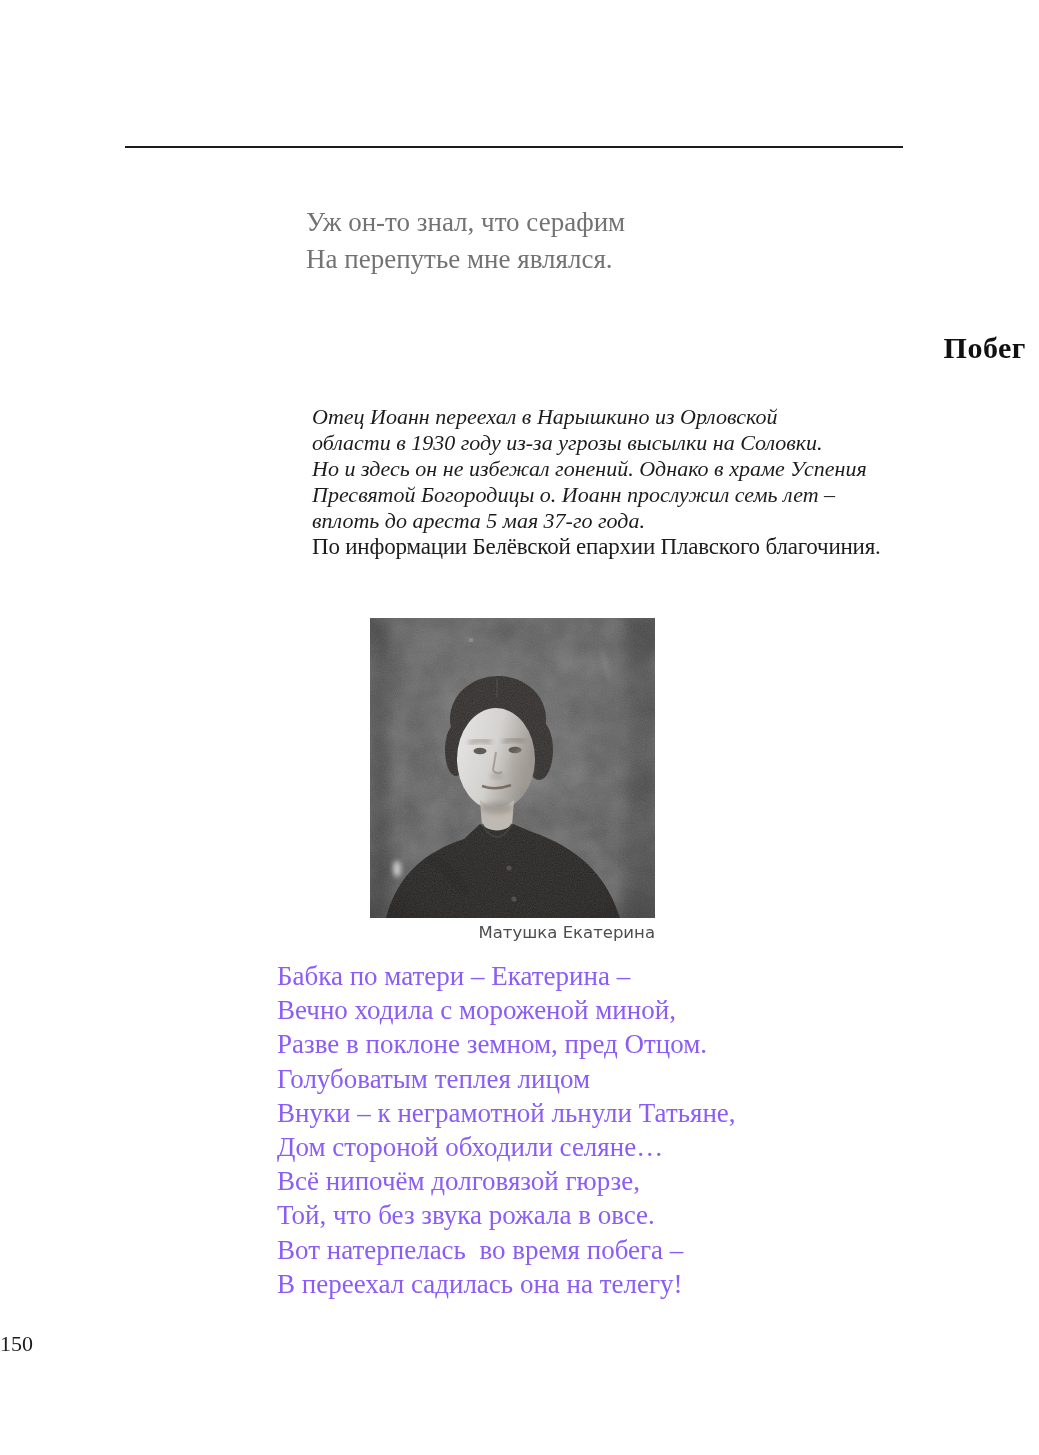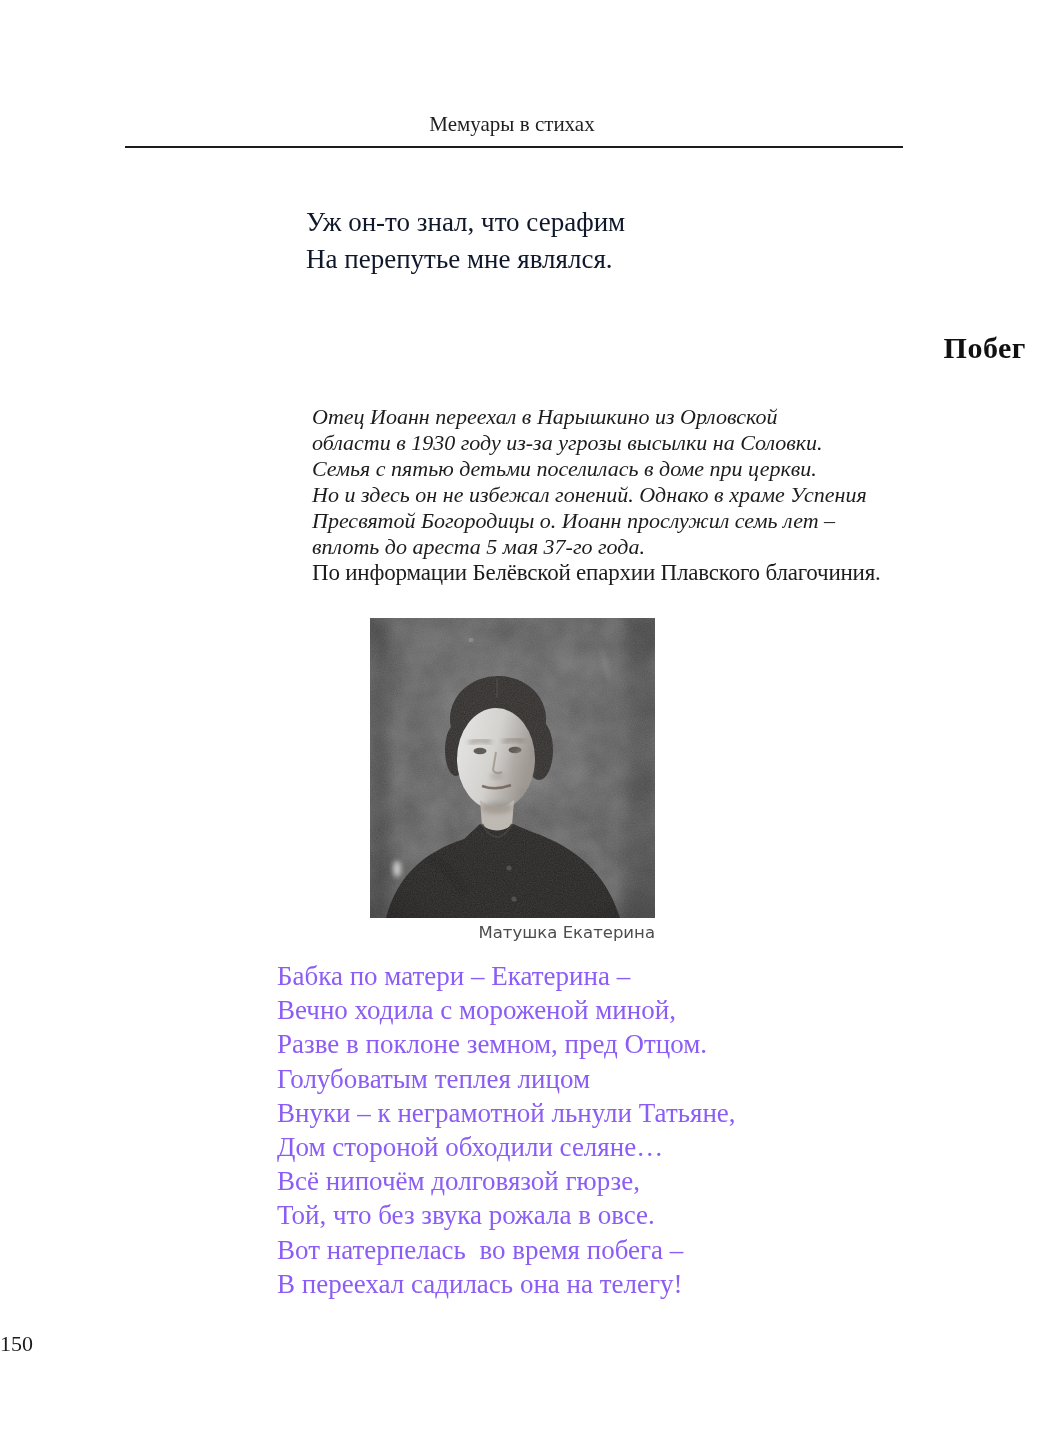--- a/index.html
+++ b/index.html
@@ -24,21 +24,21 @@
     position: absolute;
     top: 146px; left: 125px;
     width: 778px; height: 2px;
     background: #1c1c1c;
   }
   .intro-verse {
     position: absolute;
     top: 204px; left: 306px;
     font-size: 27px;
     line-height: 37px;
-    color: #0f172a;
+    color: #737373;
   }
   .section-title {
     position: absolute;
     top: 331px; left: 0;
     width: 1026px;
     text-align: right;
     font-size: 30px;
     font-weight: bold;
     letter-spacing: 0.5px;
     color: #111111;
@@ -91,34 +91,32 @@
     text-align: left;
     font-size: 22px;
     color: #1c1c1c;
   }
 </style>
 </head>
 <body>
 
 <div class="page">
 
-  <div class="running-header">Мемуары в стихах</div>
   <div class="header-rule"></div>
 
   <div class="intro-verse">
     <div class="verse-line">Уж он-то знал, что серафим</div>
     <div class="verse-line">На перепутье мне являлся.</div>
   </div>
 
   <div class="section-title">Побег</div>
 
   <div class="epigraph">
     <div class="epigraph-line">Отец Иоанн переехал в Нарышкино из Орловской</div>
     <div class="epigraph-line">области в 1930 году из-за угрозы высылки на Соловки.</div>
-    <div class="epigraph-line">Семья с пятью детьми поселилась в доме при церкви.</div>
     <div class="epigraph-line">Но и здесь он не избежал гонений. Однако в храме Успения</div>
     <div class="epigraph-line">Пресвятой Богородицы о. Иоанн прослужил семь лет –</div>
     <div class="epigraph-line">вплоть до ареста 5 мая 37-го года.</div>
     <div class="epigraph-line attribution">По информации Белёвской епархии Плавского благочиния.</div>
   </div>
 
   <figure class="photo-figure">
     <svg class="photo-frame" viewBox="0 0 285 300" width="285" height="300" xmlns="http://www.w3.org/2000/svg">
       <defs>
         <radialGradient id="bgGrad" cx="45%" cy="38%" r="80%">

